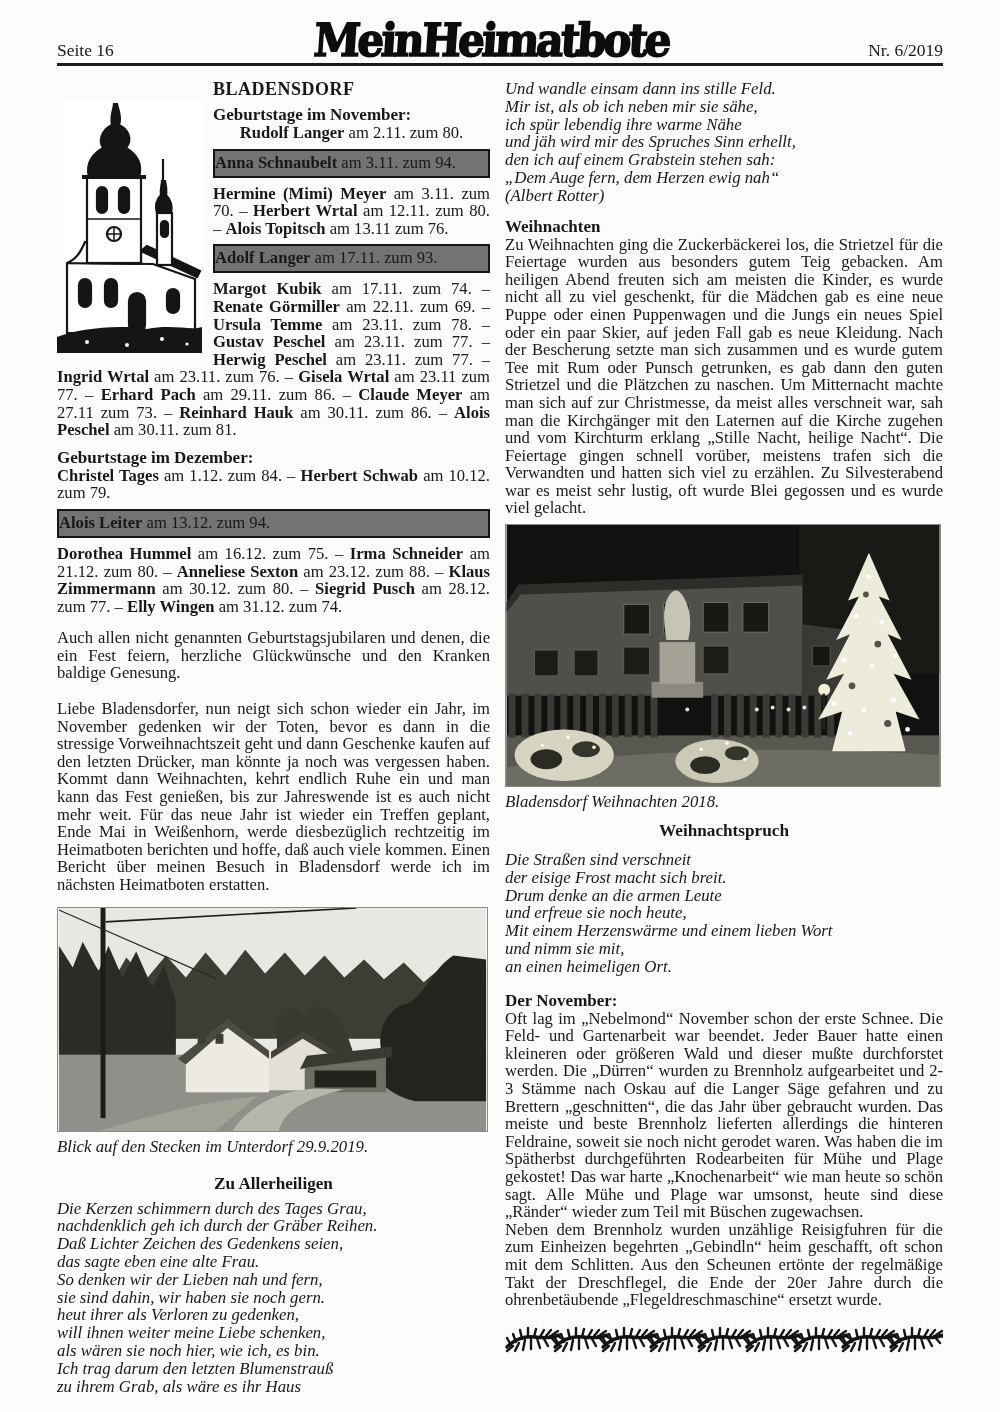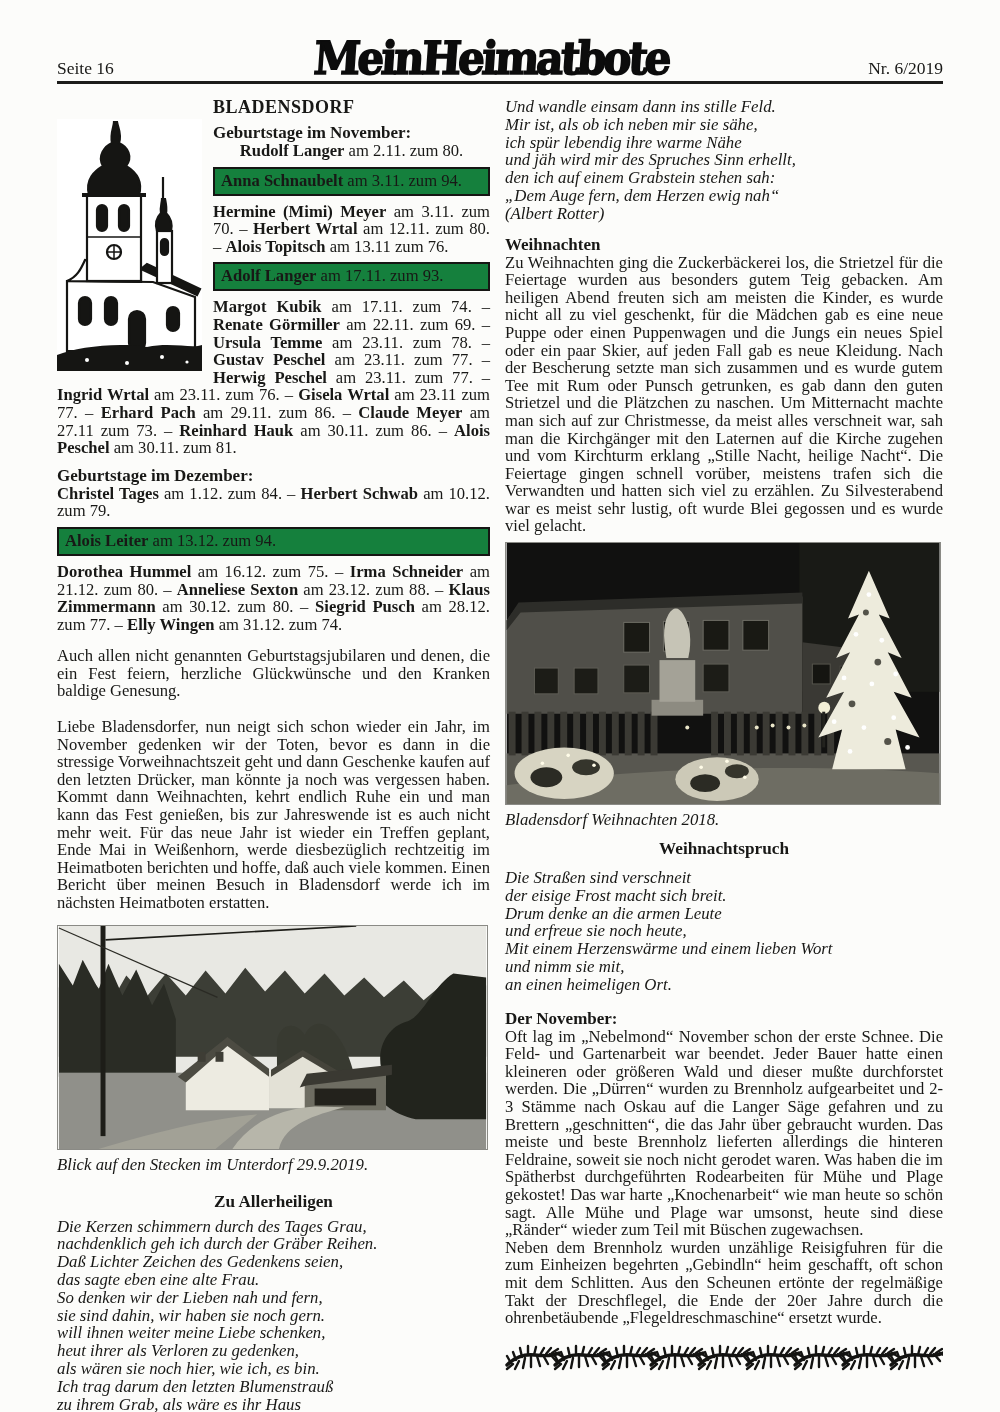--- a/index.html
+++ b/index.html
@@ -9,21 +9,21 @@
     background:#fcfcfa;
     color:#181816;
     font-family:"Liberation Serif", serif;
     overflow:hidden;
   }
   .page{position:relative;width:1000px;height:1412px;overflow:hidden}
 
   
   .header{
     margin:0 57px;
-    padding-top:40px;padding-bottom:3px;
+    padding-top:22px;padding-bottom:3px;
     display:flex;justify-content:space-between;align-items:flex-end;
     border-bottom:3px solid #1c1c1a;
   }
   .page-num,.issue{font-size:17.5px;line-height:20px}
   .masthead{
     font-family:"DejaVu Serif", serif;
     font-weight:bold;
     font-size:42px;line-height:38px;
     letter-spacing:-3px;
     transform:skewX(-4deg) scaleY(1.08);
@@ -38,23 +38,23 @@
   .col-right{width:438px}
 
   h2.town{font-size:18px;line-height:19px;margin-left:156px;letter-spacing:.5px}
   h3.head{font-size:17px;line-height:18px;margin-top:7px}
   p.body{font-size:16.6px;line-height:17.6px;text-align:justify;hyphens:auto}
   p.nojust{text-align:center}
   .sp-top{margin-top:14px}
   .sp-top-lg{margin-top:18px}
 
   .graybox{
-    background:#15803d;
+    background:#737373;
     border:2px solid #161614;
-    padding:3px 6px 4px;
+    padding:3px 0 4px;
     margin:7px 0;
     overflow:hidden;           
     font-size:16.6px;line-height:18px;
   }
 
   .church{float:left;width:145px;height:252px;margin:2px 11px 4px 0}
 
   .photo{display:block;border:1px solid #8a8a85;margin-top:13px}
   .caption{font-style:italic;font-size:16.8px;line-height:19px;margin-top:5px}
 
@@ -161,22 +161,22 @@
       <div class="caption">Blick auf den Stecken im Unterdorf 29.9.2019.</div>
 
       <div class="poem-title">Zu Allerheiligen</div>
       <div class="poem">
           <div>Die Kerzen schimmern durch des Tages Grau,</div>
           <div>nachdenklich geh ich durch der Gräber Reihen.</div>
           <div>Daß Lichter Zeichen des Gedenkens seien,</div>
           <div>das sagte eben eine alte Frau.</div>
           <div>So denken wir der Lieben nah und fern,</div>
           <div>sie sind dahin, wir haben sie noch gern.</div>
+          <div>heut ihrer als Verloren zu gedenken,</div>
           <div>will ihnen weiter meine Liebe schenken,</div>
-          <div>heut ihrer als Verloren zu gedenken,</div>
           <div>als wären sie noch hier, wie ich, es bin.</div>
           <div>Ich trag darum den letzten Blumenstrauß</div>
           <div>zu ihrem Grab, als wäre es ihr Haus</div>
         </div>
     </div>
 
     <div class="col-right">
 
       <div class="poem" style="margin-top:0">
           <div>Und wandle einsam dann ins stille Feld.</div>

